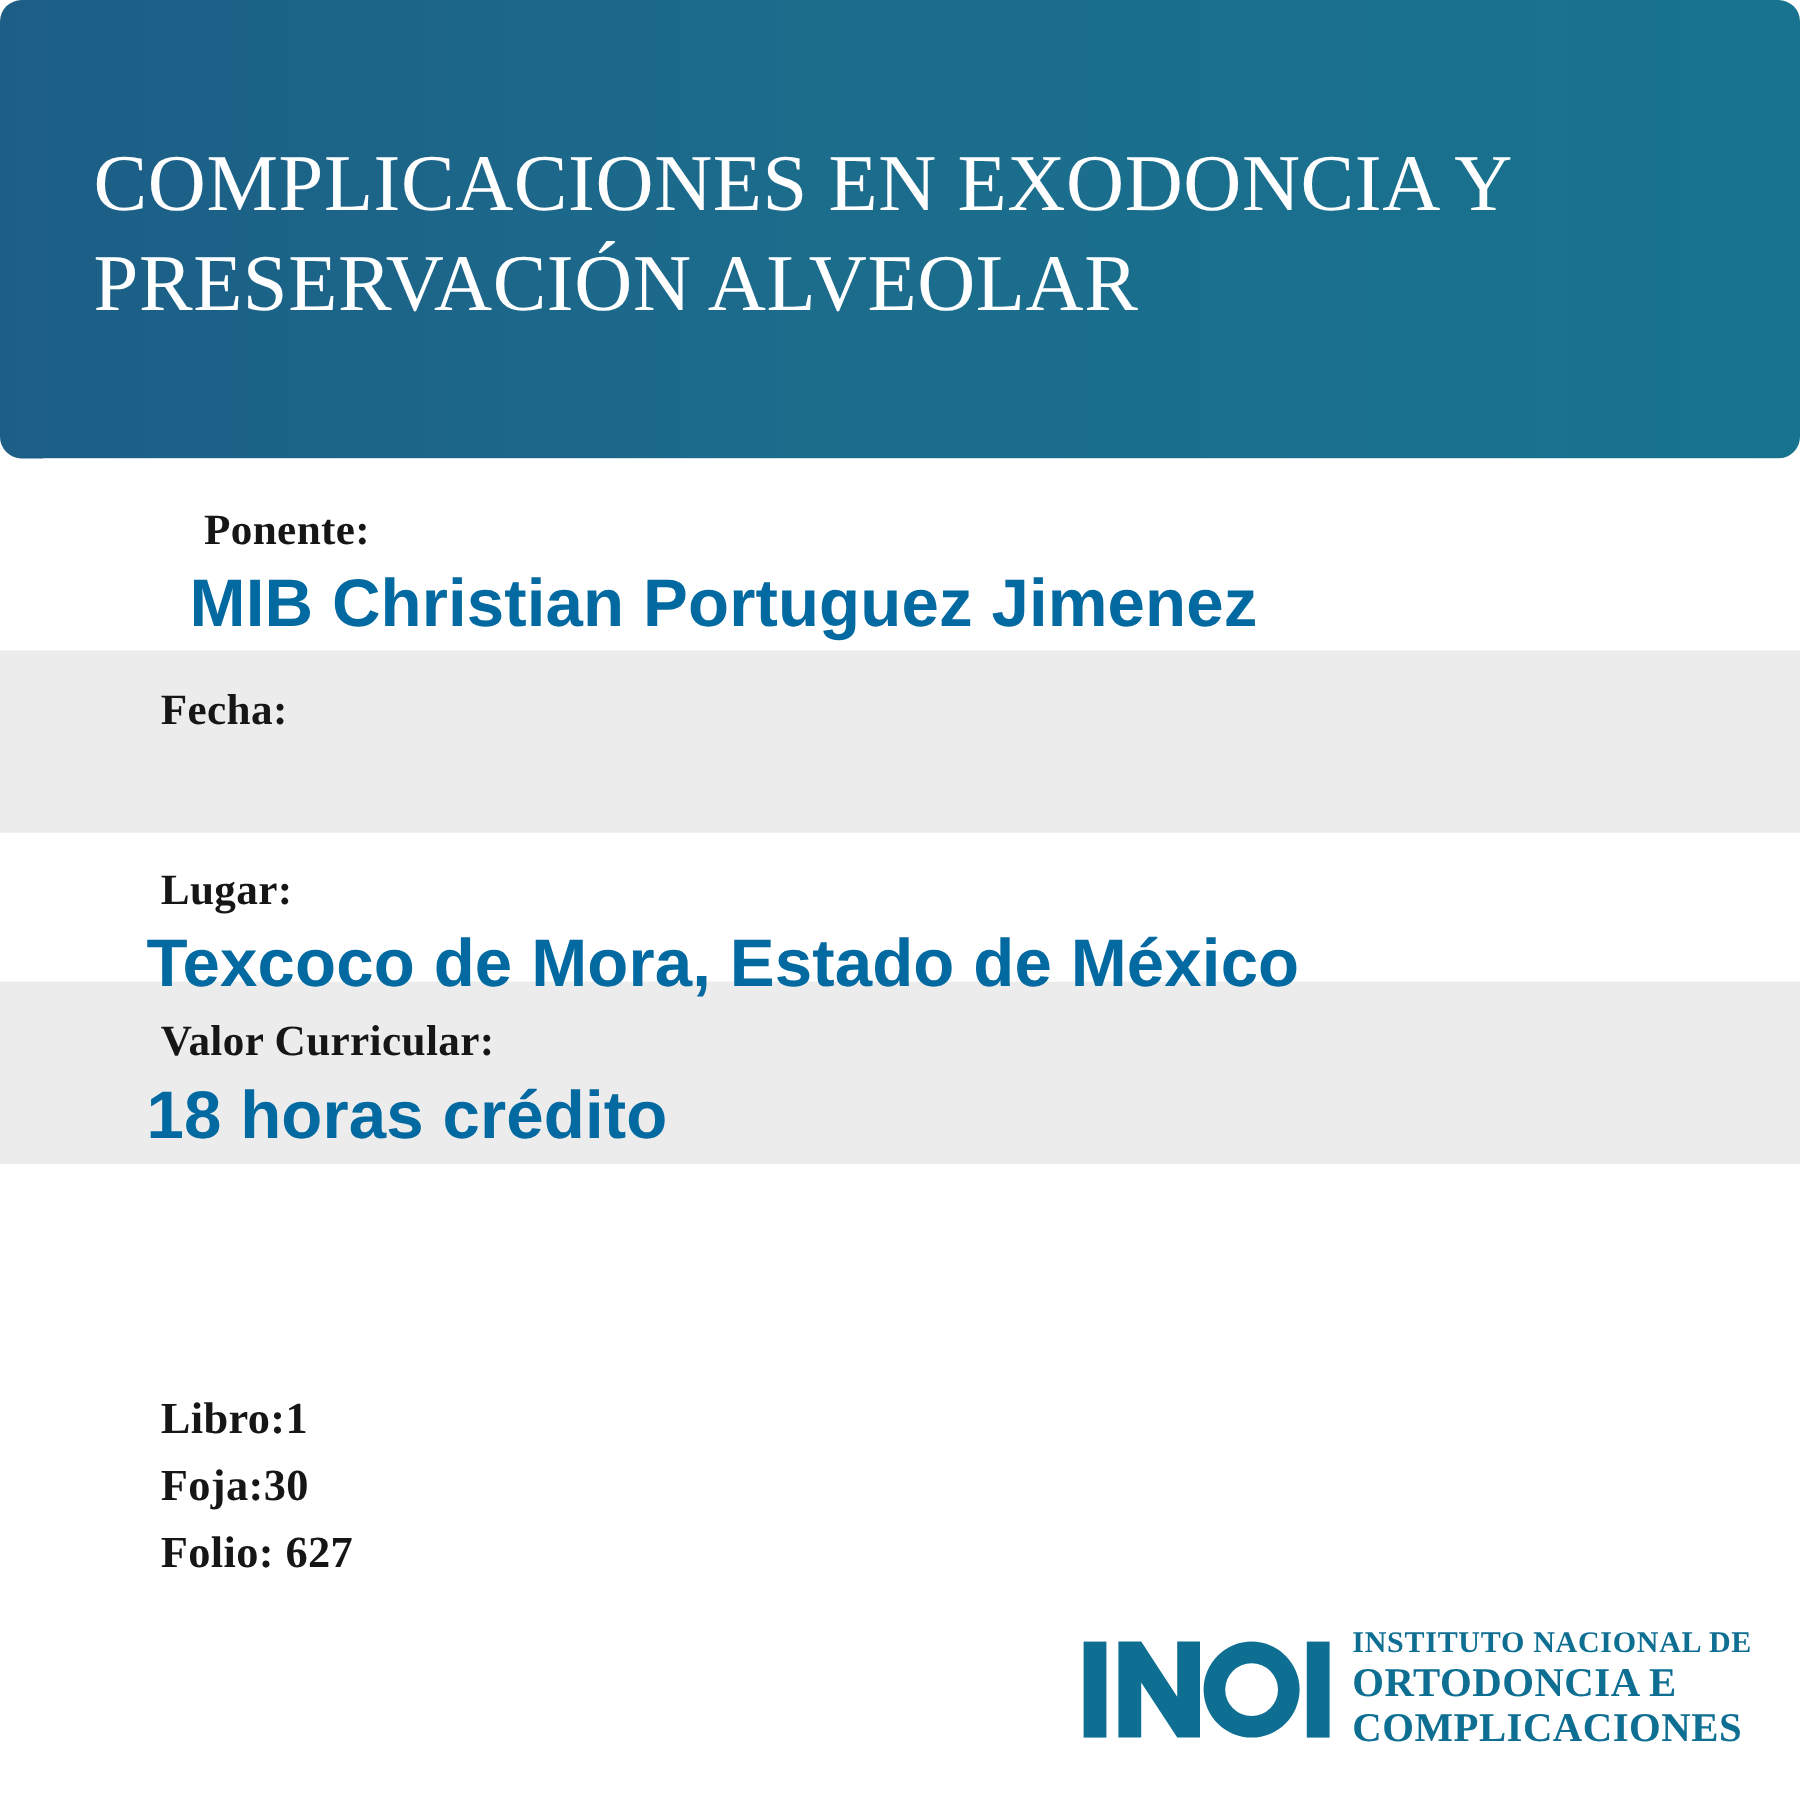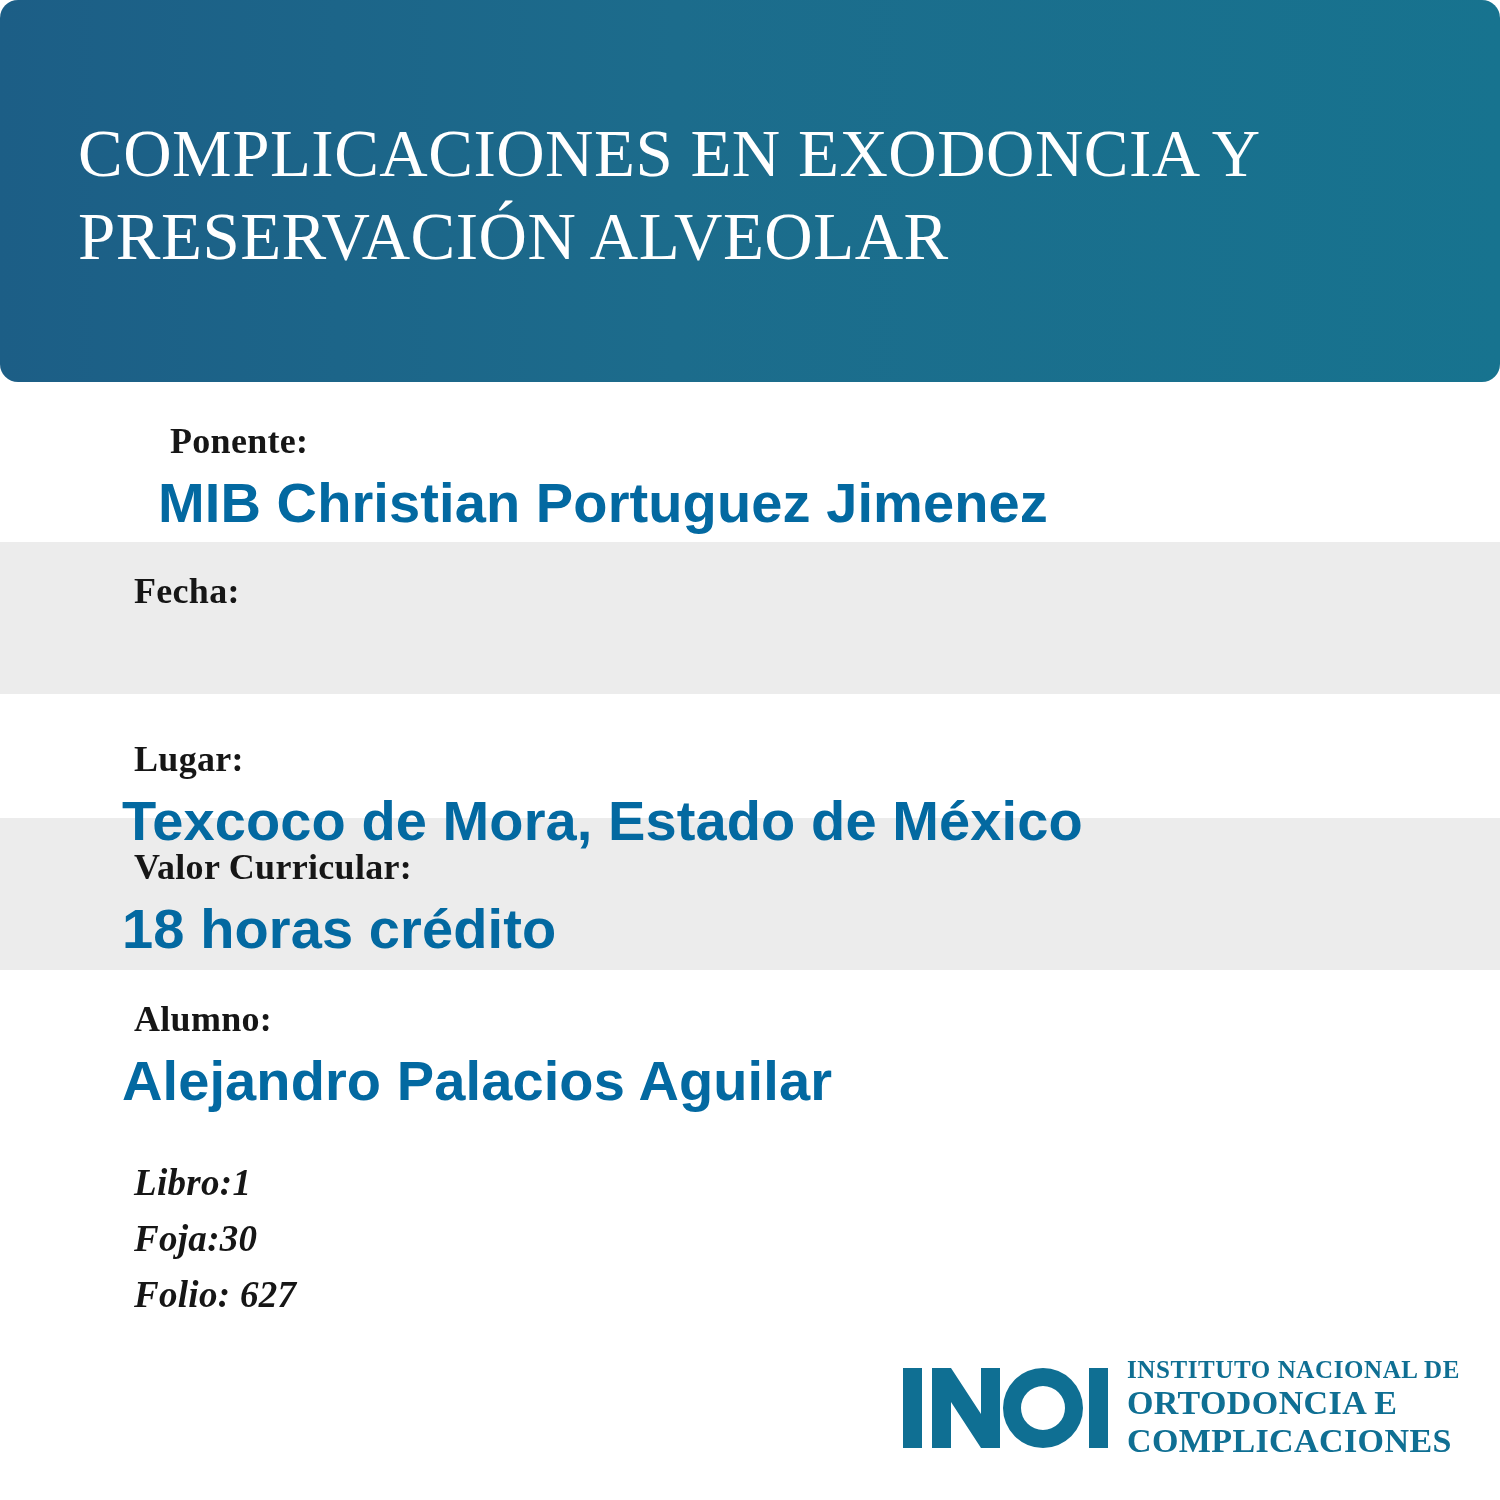--- a/index.html
+++ b/index.html
@@ -73,37 +73,37 @@
     font-family: "Liberation Sans", sans-serif;
     font-size: 56px;
     font-weight: 700;
     color: #0369a1;
     letter-spacing: 0.1px;
     margin: 0;
   }
 
   .row-ponente  { height: 160px; padding-top: 38px; margin-left: 36px; }
   .row-fecha    { height: 152px; padding-top: 28px; }
-  .row-lugar    { height: 124px; padding-top: 44px; }
+  .row-lugar    { height: 124px; padding-top: 26px; }
   .row-valor    { height: 152px; padding-top: 28px; }
   .row-alumno   { height: 152px; padding-top: 28px; }
 
   
   .registry {
     position: absolute;
     left: 134px;
     top: 1155px;
     font-family: "Liberation Serif", serif;
     font-size: 37px;
     font-weight: 700;
     color: #161616;
     line-height: 1.52;
     letter-spacing: 0.3px;
   }
-  .registry div { white-space: pre; font-style: italic; }
+  .registry div { white-space: pre; }
 
   
   .logo {
     position: absolute;
     right: 40px;
     bottom: 40px;
     display: flex;
     align-items: center;
     gap: 16px;
   }
@@ -153,24 +153,20 @@
     <div class="row row-lugar">
       <div class="row-label">Lugar:</div>
       <div class="row-value">Texcoco de Mora, Estado de México</div>
     </div>
 
     <div class="row alt row-valor">
       <div class="row-label">Valor Curricular:</div>
       <div class="row-value">18 horas crédito</div>
     </div>
 
-    <div class="row row-alumno">
-      <div class="row-label">Alumno:</div>
-      <div class="row-value">Alejandro Palacios Aguilar</div>
-    </div>
 
   </div>
 
   <div class="registry">
     <div>Libro:1</div>
     <div>Foja:30</div>
     <div>Folio: 627</div>
   </div>
 
   <div class="logo">

